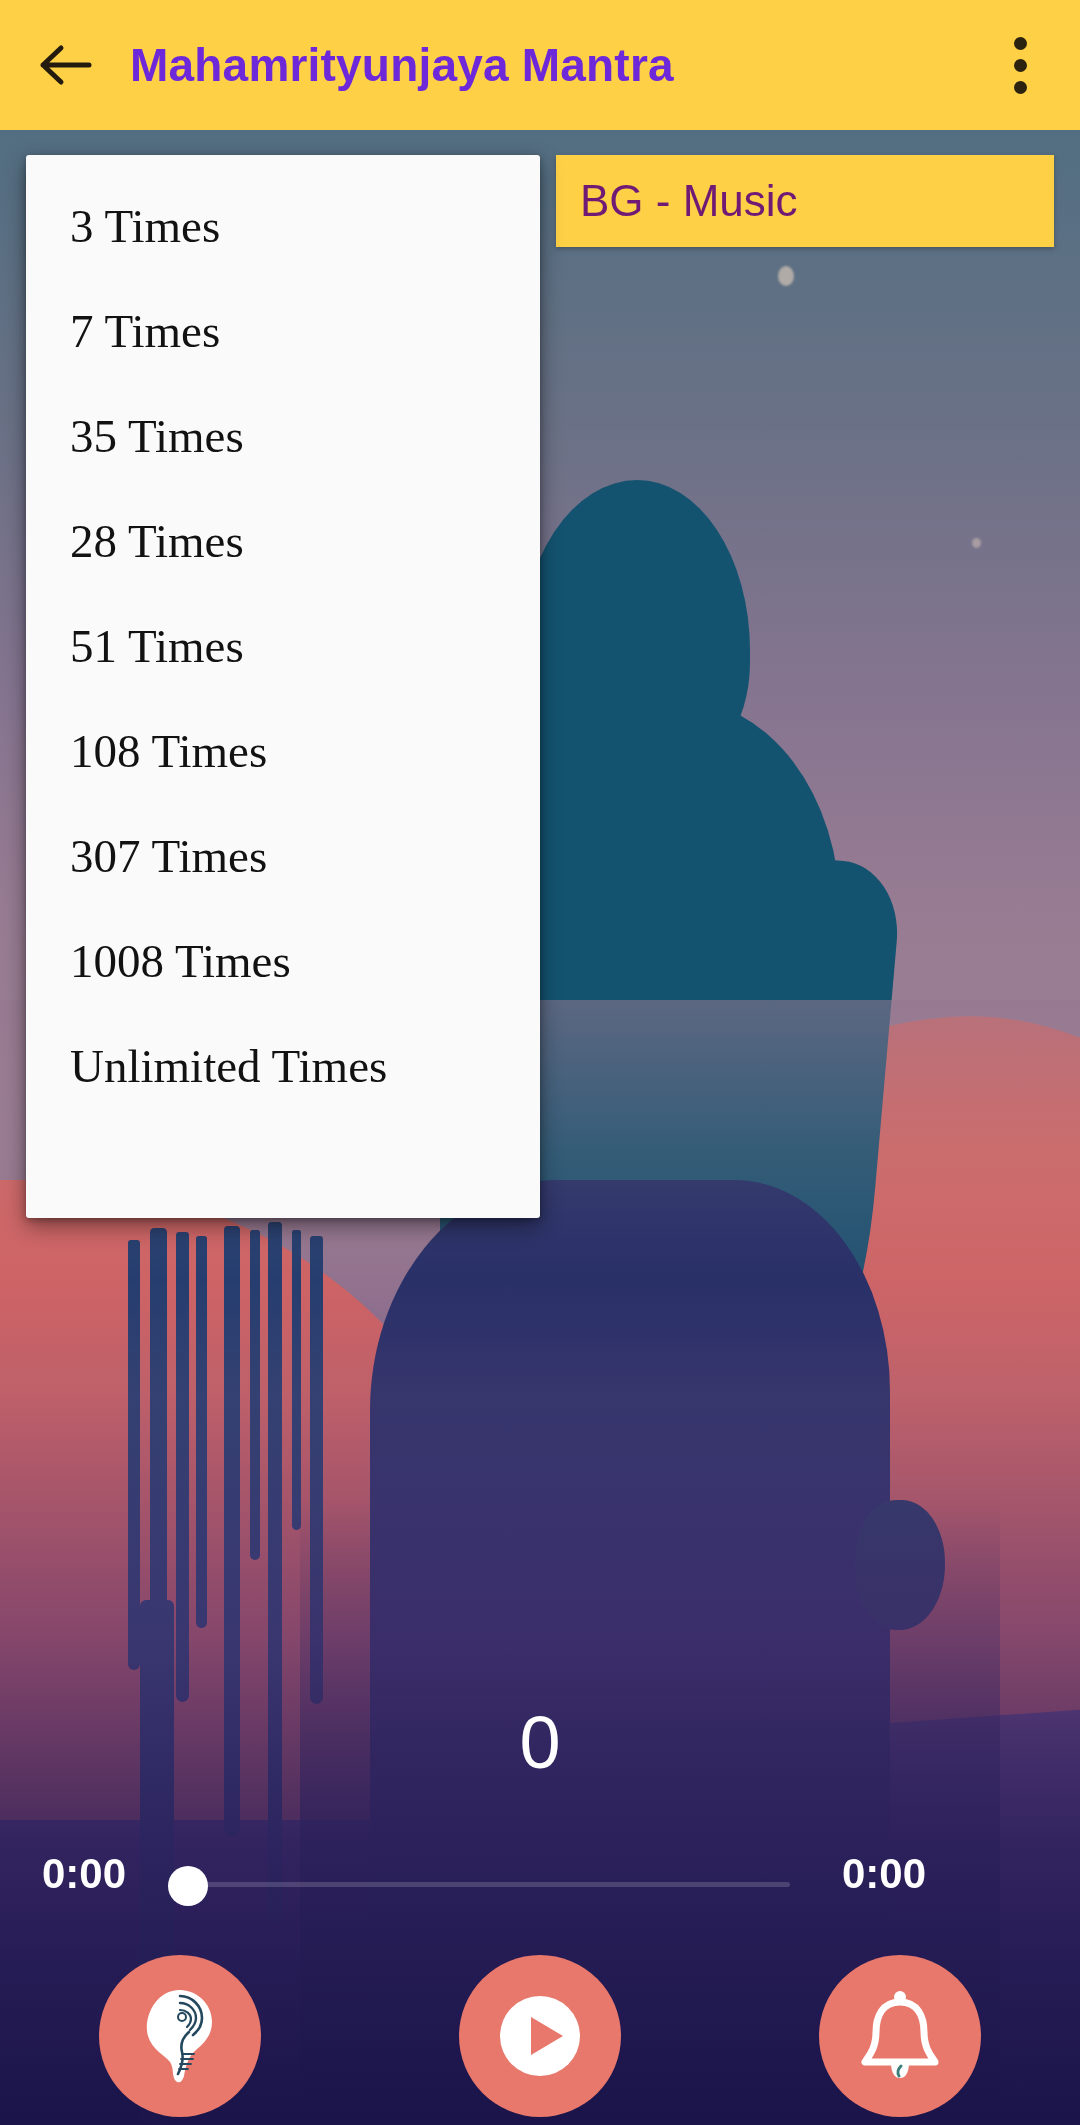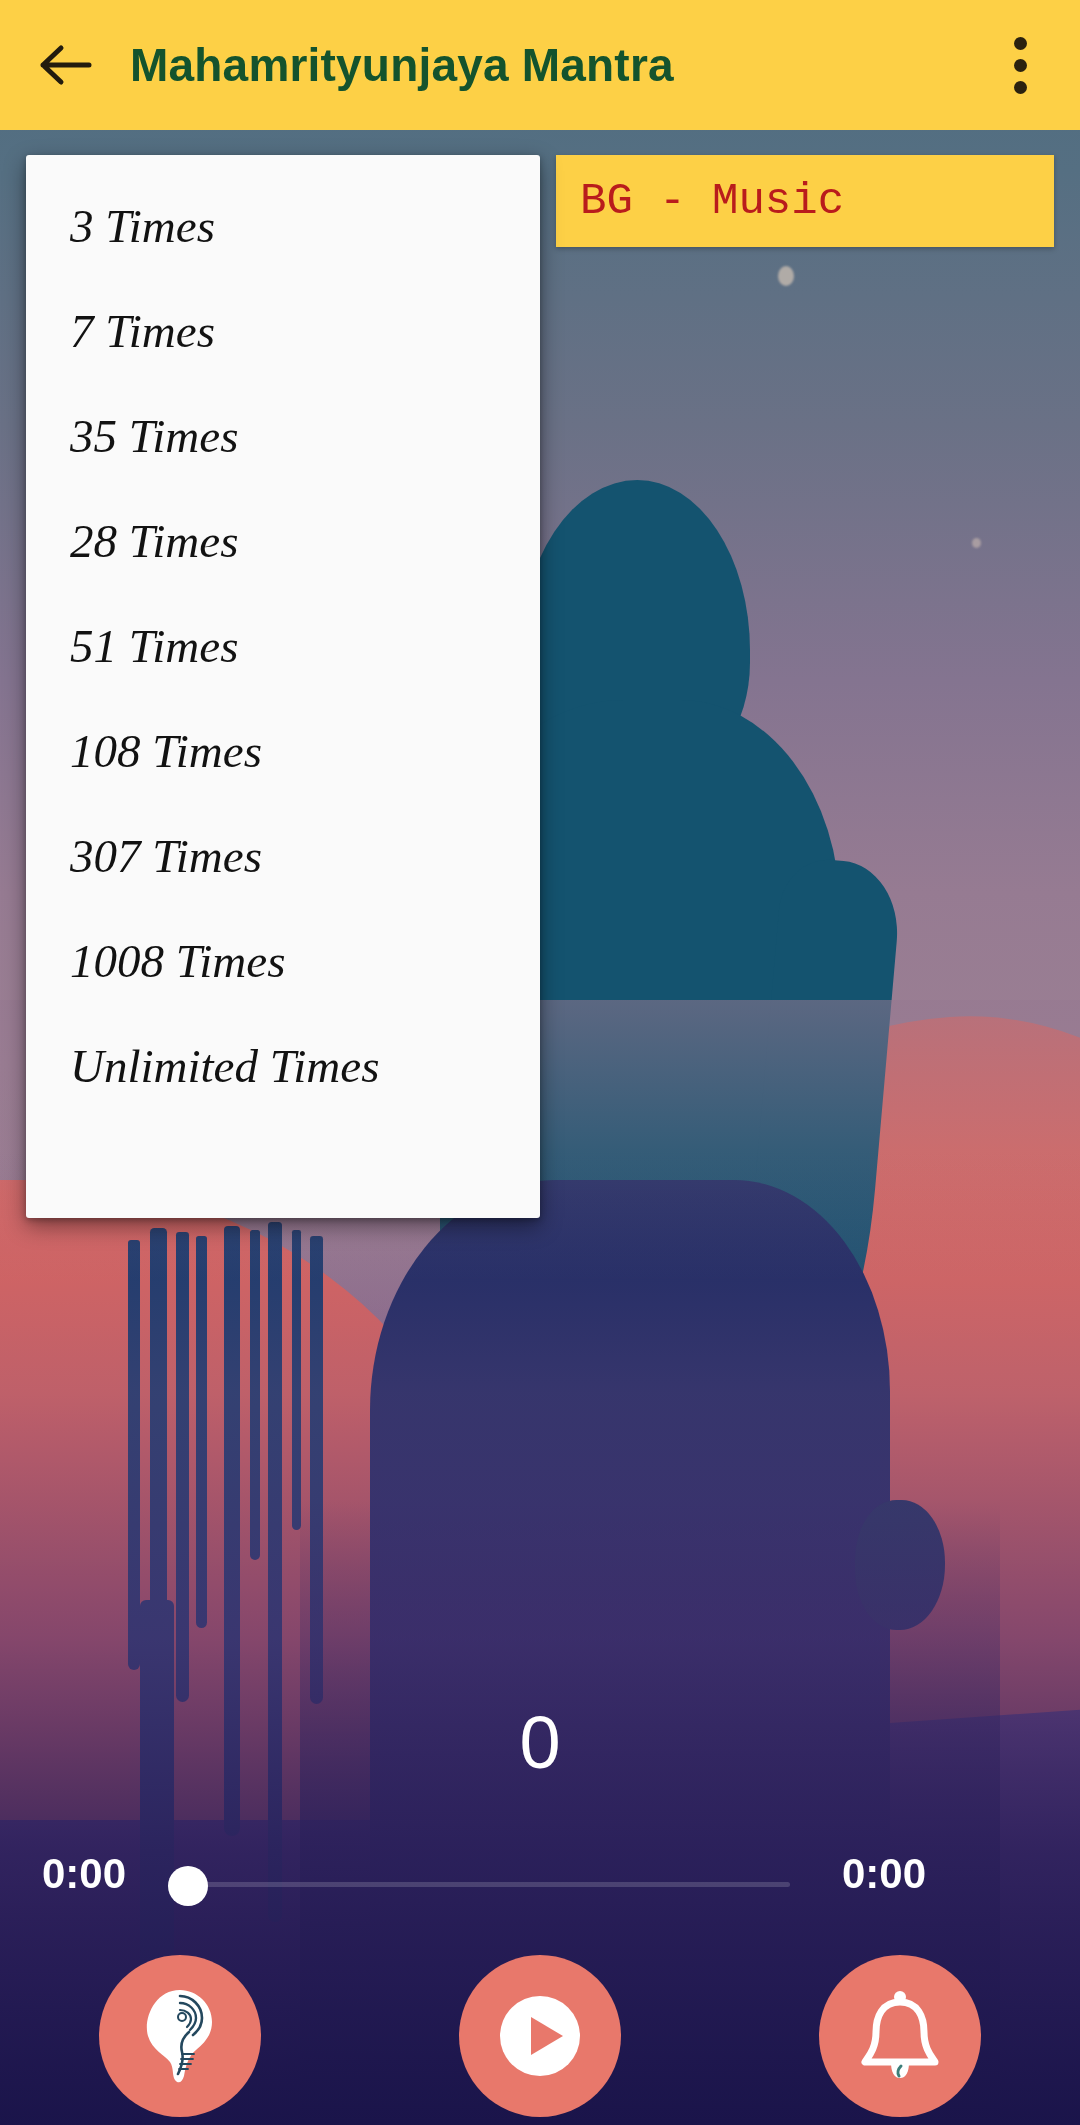--- a/index.html
+++ b/index.html
@@ -129,21 +129,21 @@
   }
   #back-btn {
     width:130px; height:130px;
     display:flex; align-items:center; justify-content:center;
     cursor:pointer;
   }
   #back-btn svg { display:block; }
   #appbar-title {
     font-size:46px;
     font-weight:bold;
-    color:#14532d;
+    color:#6d28d9;
     letter-spacing:.2px;
     flex:1;
     white-space:nowrap;
   }
   #overflow-btn {
     width:120px; height:130px;
     display:flex; flex-direction:column;
     align-items:center; justify-content:center;
     gap:9px;
     cursor:pointer;
@@ -161,23 +161,23 @@
     left:556px; top:155px;
     width:498px; height:92px;
     background:#fdd046;
     display:flex; align-items:center;
     padding-left:24px;
     z-index:22;
     cursor:pointer;
     box-shadow:0 2px 5px rgba(0,0,0,.25);
   }
   #bg-music-label {
-    font-family:Liberation Mono, monospace;
+    font-family:Liberation Sans, sans-serif;
     font-size:44px;
-    color:#b91c1c;
+    color:#701a75;
   }
 
   
   #repeat-menu {
     position:absolute;
     left:26px; top:155px;
     width:514px; height:1063px;
     background:#fafafa;
     border-radius:3px;
     box-shadow:0 8px 22px rgba(0,0,0,.42), 0 2px 6px rgba(0,0,0,.28);
@@ -187,21 +187,20 @@
   }
   .menu-item {
     height:105px;
     display:flex; align-items:center;
     padding-left:44px;
     font-family:"Liberation Serif", serif;
     font-size:47px;
     color:#121212;
     cursor:pointer;
     white-space:nowrap;
-    font-style:italic;
   }
 
   
   #counter {
     position:absolute;
     left:0; right:0; top:1700px;
     text-align:center;
     font-size:74px;
     color:#ffffff;
     z-index:18;

